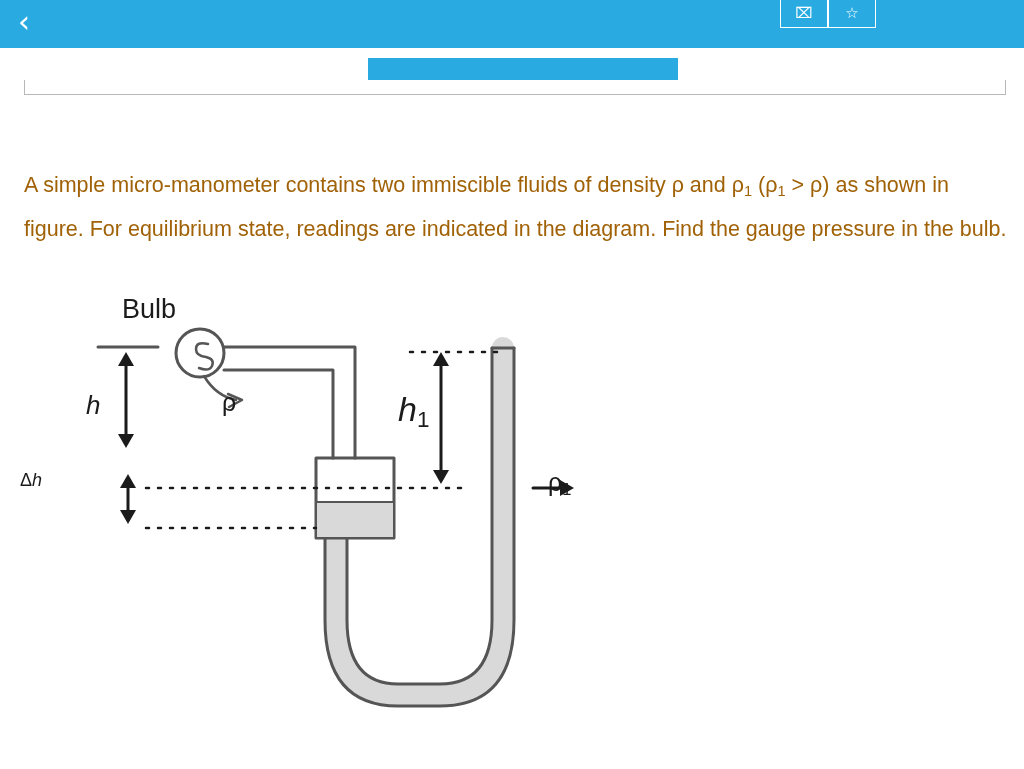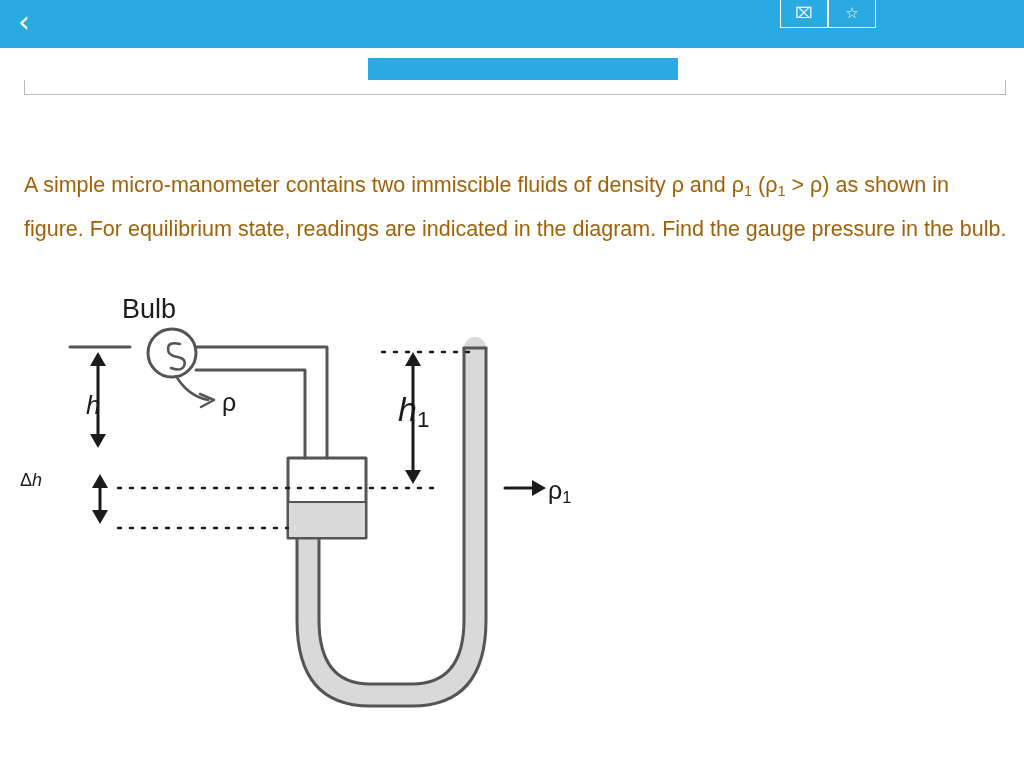--- a/index.html
+++ b/index.html
@@ -121,20 +121,21 @@
     vertical-align: -0.28em;
   }
 
   
   .figure {
     position: absolute;
     left: 0;
     top: 290px;
     width: 660px;
     height: 430px;
+    padding-left: 28px;
   }
   .fig-label {
     position: absolute;
     font-family: "Liberation Sans", sans-serif;
     color: #1b1b1b;
   }
   .lbl-bulb {
     left: 122px;
     top: 4px;
     font-size: 27px;
@@ -160,21 +161,20 @@
   .lbl-h1 sub { font-size: .66em; font-style: normal; vertical-align: -.25em;}
   .lbl-rho {
     left: 222px;
     top: 98px;
     font-size: 25px;
   }
   .lbl-rho1 {
     left: 548px;
     top: 178px;
     font-size: 25px;
-    margin-top: 8px;
   }
   .lbl-rho1 sub { font-size: .66em; vertical-align: -.25em;}
 </style>
 </head>
 <body>
 
 <div class="appbar">
   <div class="appbar-back">‹</div>
   <div class="appbar-title"></div>
   <div class="appbar-actions">

